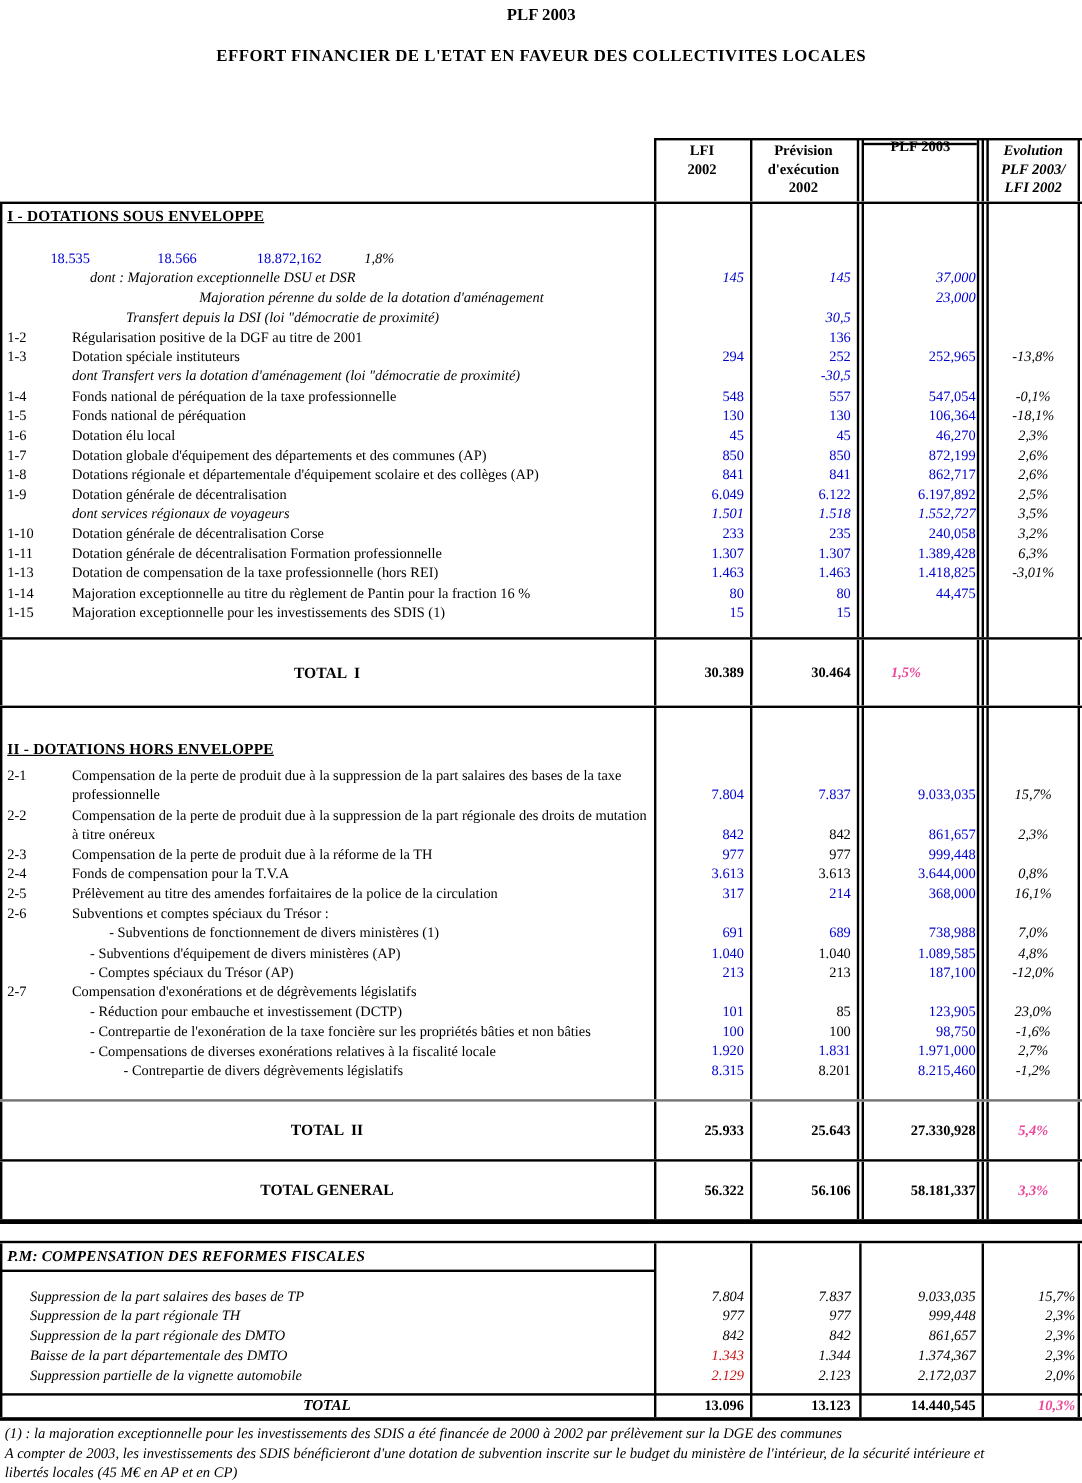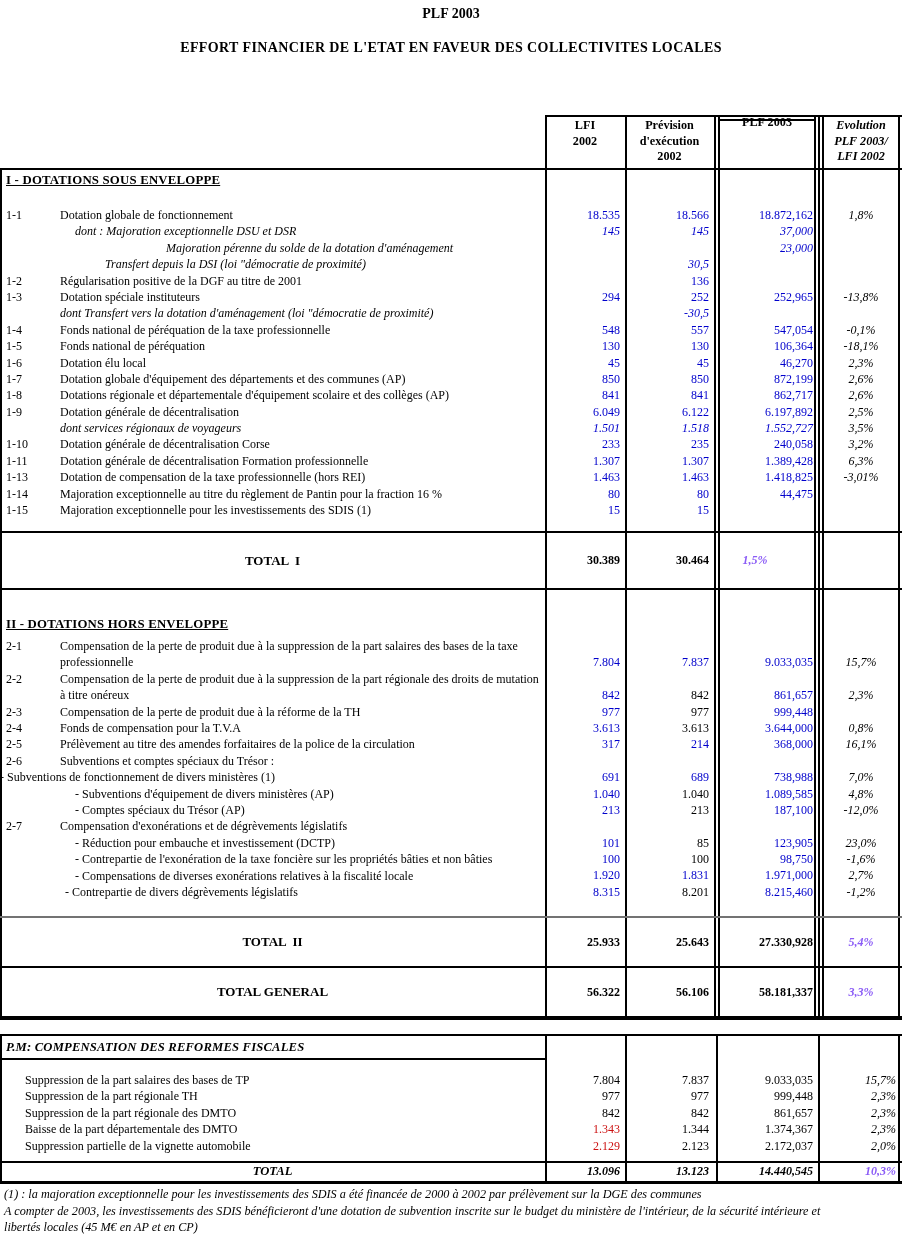--- a/index.html
+++ b/index.html
@@ -40,31 +40,31 @@
 .it .labtext,.it .val,.it .rownum{font-style:italic}
 .secheading{font-weight:bold;text-decoration:underline;font-size:12.8px;padding:3px 0 0 6px;letter-spacing:.2px}
 .s1 .secheading{height:37px}
 .s2 .secheading{height:48px;padding-top:27px}
 .hcell{font-weight:bold;text-align:center;font-size:12.2px;line-height:15.6px;padding-top:3px;white-space:pre-line}
 .plfh{display:flex;align-items:center;justify-content:center;padding-top:0}
 .evolh{font-style:italic}
 .trow{height:100%;align-items:center}
 .tlab{text-align:center;font-weight:bold;font-size:13px;white-space:pre}
 .tval{color:#000 !important;font-weight:bold;align-items:center}
-.tevol{font-weight:bold;font-style:italic;text-align:center;color:#8b5cf6;display:flex;align-items:center;justify-content:center;height:100%}
+.tevol{font-weight:bold;font-style:italic;text-align:center;color:#ec4899;display:flex;align-items:center;justify-content:center;height:100%}
 .pmh{height:24px}
 .pmheading{font-weight:bold;font-style:italic;font-size:12.6px;padding:4px 0 0 6px;border-bottom:2px solid #000;height:24px;letter-spacing:.2px}
 .pm .rows{padding-top:12px}
-.pmrow .labtext,.pmrow .val{}
+.pmrow .labtext,.pmrow .val{font-style:italic}
 .pm .val{color:#000}
 .pm .val.red{color:var(--red)}
 .pm .c4.val{justify-content:flex-end;padding-right:6px}
 .pmtotal{border-top:2px solid #000;height:20px;margin-top:7px}
 .pmtotal .tlab{font-style:italic;font-size:12.6px}
-.pmtotal .tval{font-style:italic}
+.pmtotal .tval{}
 .pmtotal .tevol{justify-content:flex-end;padding-right:6px}
 .footnotes{position:absolute;left:4px;top:1186px;width:894px;font-style:italic;font-size:12.2px;line-height:16.5px}
 </style>
 </head>
 <body>
 
 <div class="page">
   <div class="title">PLF 2003</div>
   <div class="subtitle">EFFORT FINANCIER DE L'ETAT EN FAVEUR DES COLLECTIVITES LOCALES</div>
 
@@ -92,24 +92,20 @@
         <i class="vl" style="left: 814px;"></i>
         <i class="vl" style="left: 818px;"></i>
         <i class="vl" style="left: 822px;"></i>
         <i class="vl" style="left: 898px;"></i>
       </div>
 
     <div class="band s1">
       <div class="secheading">I - DOTATIONS SOUS ENVELOPPE</div>
       <div class="rows" id="s1-rows">
           <div class="row r">
-            <div class="c0">
-              <span class="rownum">1-1</span>
-              <div class="labtext" style="padding-left: 60px;">Dotation globale de fonctionnement</div>
-            </div>
             <div class="c1 val">18.535</div>
             <div class="c2 val">18.566</div>
             <div class="c3 val">18.872,162</div>
             <div class="c4 val evol">1,8%</div>
           </div>
           <div class="row r it">
             <div class="c0">
               <div class="labtext" style="padding-left: 75px;">dont : Majoration exceptionnelle DSU et DSR</div>
             </div>
             <div class="c1 val">145</div>
@@ -371,21 +367,21 @@
               <span class="rownum">2-6</span>
               <div class="labtext" style="padding-left: 60px;">Subventions et comptes spéciaux du Trésor :</div>
             </div>
             <div class="c1 val"></div>
             <div class="c2 val"></div>
             <div class="c3 val"></div>
             <div class="c4 val evol"></div>
           </div>
           <div class="row r">
             <div class="c0">
-              <div class="labtext" style="">- Subventions de fonctionnement de divers ministères (1)</div>
+              <div class="labtext" style="padding-left: 75px; margin-left: 16px;">- Subventions de fonctionnement de divers ministères (1)</div>
             </div>
             <div class="c1 val">691</div>
             <div class="c2 val">689</div>
             <div class="c3 val">738,988</div>
             <div class="c4 val evol">7,0%</div>
           </div>
           <div class="row r">
             <div class="c0">
               <div class="labtext" style="padding-left: 75px;">- Subventions d'équipement de divers ministères (AP)</div>
             </div>
@@ -435,21 +431,21 @@
             <div class="c0">
               <div class="labtext" style="padding-left: 75px;">- Compensations de diverses exonérations relatives à la fiscalité locale</div>
             </div>
             <div class="c1 val">1.920</div>
             <div class="c2 val">1.831</div>
             <div class="c3 val">1.971,000</div>
             <div class="c4 val evol">2,7%</div>
           </div>
           <div class="row r">
             <div class="c0">
-              <div class="labtext" style="padding-left: 65px;">- Contrepartie de divers dégrèvements législatifs</div>
+              <div class="labtext" style="padding-left: 103px;">- Contrepartie de divers dégrèvements législatifs</div>
             </div>
             <div class="c1 val">8.315</div>
             <div class="c2 val pb">8.201</div>
             <div class="c3 val">8.215,460</div>
             <div class="c4 val evol">-1,2%</div>
           </div>
         </div>
     <i class="vl" style="left: 0px;"></i>
         <i class="vl" style="left: 545px;"></i>
         <i class="vl" style="left: 625px;"></i>

